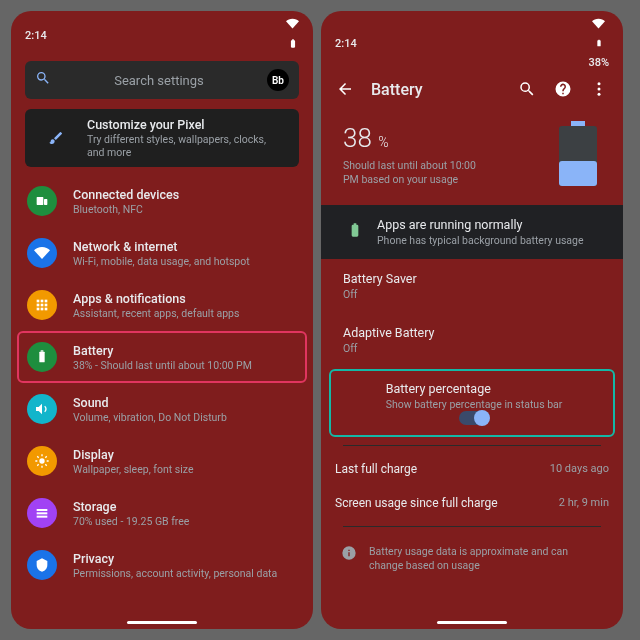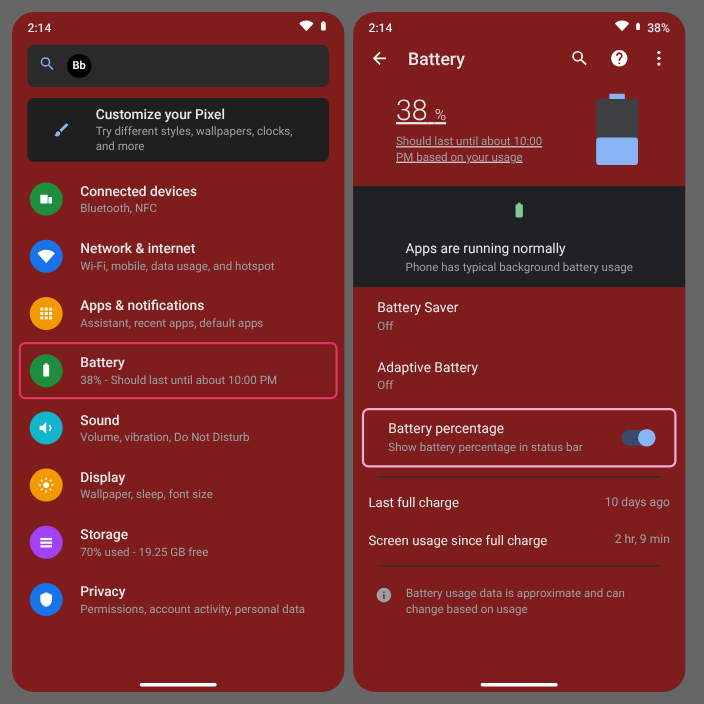--- a/index.html
+++ b/index.html
@@ -1,49 +1,49 @@
 <!DOCTYPE html>
 <html><head>
 <meta charset="utf-8">
 <style>
   * { box-sizing: border-box; margin: 0; padding: 0; }
   html, body { width: 640px; height: 640px; background: #444; font-family: Roboto, -apple-system, Helvetica, Arial, sans-serif; overflow: hidden; }
   .stage { display: flex; gap: 8px; padding: 11px; background: #666; }
   .phone { width: 302px; height: 618px; background: #7f1d1d; border-radius: 20px; color: #e8eaed; position: relative; overflow: hidden; display: flex; flex-direction: column; }
   .statusbar { display: flex; align-items: center; justify-content: space-between; padding: 6px 14px 2px; font-size: 11px; font-weight: 500; }
-  .statusbar .right { display: flex; align-items: center; gap: 4px; }
+  .statusbar .right { display: flex; align-items: center; gap: 4px; flex-direction: column; }
   .content { flex: 1; overflow: hidden; }
   
   .searchbar { margin: 6px 14px 10px; background: #2a2a2a; border-radius: 6px; height: 38px; display: flex; align-items: center; padding: 0 10px; gap: 10px; }
   .searchbar .placeholder { flex:1; text-align:center; color:#9aa0a6; font-size:13px; }
   .avatar { width:22px; height:22px; border-radius:50%; background:#000; color:#fff; display:flex; align-items:center; justify-content:center; font-size:10px; font-weight:600; }
   .row { display:flex; align-items:center; padding: 8px 16px; gap: 16px; min-height:52px; }
   .row.highlight { border:2px solid #e0355f; border-radius:6px; margin: 0 6px; padding: 6px 8px; }
   .ic { width:30px; height:30px; border-radius:50%; display:flex; align-items:center; justify-content:center; flex-shrink:0; }
   .ic svg { width:16px; height:16px; }
   .txt { display:flex; flex-direction:column; }
   .title { font-size: 12.5px; color:#e8eaed; font-weight:500; }
   .sub { font-size: 10.5px; color:#9aa0a6; margin-top:1px; }
   .customize { background:#1f1f1f; border-radius:6px; margin: 0 14px 8px; }
   .home-ind { width:70px; height:3px; background:#fff; border-radius:2px; position:absolute; bottom:5px; left:50%; transform:translateX(-50%); }
   
   .appbar { display:flex; align-items:center; padding: 8px 14px; gap: 16px; }
   .appbar .ttl { flex:1; font-size:16px; font-weight:500; }
   .appbar-ic { width:20px; height:20px; display:flex; align-items:center; justify-content:center; }
-  .hero { padding: 14px 39px 18px; display:flex; align-items:center;text-decoration:underline; }
+  .hero { padding: 14px 22px 18px; display:flex; align-items:flex-end; }
   .hero-left { flex:1; }
   .pct { font-size: 26px; font-weight:300; }
   .pct .sm { font-size:14px; }
   .hero-sub { font-size:10.5px; color:#9aa0a6; margin-top:6px; max-width:140px; line-height:1.35; }
   .bigbatt { width:46px; height:66px; position:relative; }
-  .card { background:#202124; padding: 12px 26px; display:flex; gap:14px; align-items:center;flex-direction:column; }
+  .card { background:#202124; padding: 12px 26px; display:flex; gap:14px; align-items:center; }
   .section { padding: 12px 22px; border-bottom: 0; }
   .sect-title { font-size:12.5px; color:#e8eaed; }
   .sect-sub { font-size:10.5px; color:#9aa0a6; margin-top:2px; }
-  .toggle-row { display:flex; align-items:center; justify-content:space-between; padding: 10px 18px 10px 22px; border:2px solid #f9a8d4; border-radius:6px; margin: 2px 8px; }
+  .toggle-row { display:flex; align-items:center; justify-content:space-between; padding: 10px 18px 10px 22px; border:2px solid #14b8a6; border-radius:6px; margin: 2px 8px; flex-direction: column; }
   .toggle { width:30px; height:14px; background:#3a4a6b; border-radius:8px; position:relative; }
   .toggle::after { content:""; width:16px; height:16px; background:#8ab4f8; border-radius:50%; position:absolute; right:-1px; top:-1px; }
   .divider { height:1px; background:#2a2a2a; margin: 6px 22px; }
   .kv { display:flex; justify-content:space-between; padding: 10px 14px; font-size:12px; }
   .kv .v { color:#9aa0a6; font-size:11px; }
   .info-row { display:flex; gap:12px; padding: 12px 20px 0; align-items:flex-start; }
   .info-txt { font-size:10.5px; color:#9aa0a6; line-height:1.35; }
 </style>
 </head>
 <body>
@@ -60,20 +60,21 @@
         <span><svg viewBox="0 0 24 24" width="10" height="13" fill="#fff">
               <path d="M15 4h-1V2h-4v2H9a2 2 0 0 0-2 2v14a2 2 0 0 0 2 2h6a2 2 0 0 0 2-2V6a2 2 0 0 0-2-2z"></path>
             </svg></span>
       </div>
     </div>
 
     <div class="searchbar">
       <span><svg viewBox="0 0 24 24" width="16" height="16" fill="#8ab4f8">
             <path d="M15.5 14h-.79l-.28-.27A6.47 6.47 0 0 0 16 9.5 6.5 6.5 0 1 0 9.5 16a6.47 6.47 0 0 0 4.23-1.57l.27.28v.79L19 20.5 20.5 19 15.5 14zM9.5 14A4.5 4.5 0 1 1 14 9.5 4.5 4.5 0 0 1 9.5 14z"></path>
           </svg></span>
+      <span class="placeholder">Search settings</span>
       <span class="avatar">Bb</span>
     </div>
 
     <div class="content">
       <div class="row customize">
         <span class="ic" style="border-radius:4px;background:transparent">
             <svg viewBox="0 0 24 24" fill="#8ab4f8">
               <path d="M7 14c-1.66 0-3 1.34-3 3 0 1.31-1.16 2-2 2 .92 1.22 2.49 2 4 2 2.21 0 4-1.79 4-4 0-1.66-1.34-3-3-3zM20.71 4.63l-1.34-1.34a1 1 0 0 0-1.41 0L9 12.25 11.75 15l8.96-8.96a1 1 0 0 0 0-1.41z"></path>
             </svg>
           </span>

